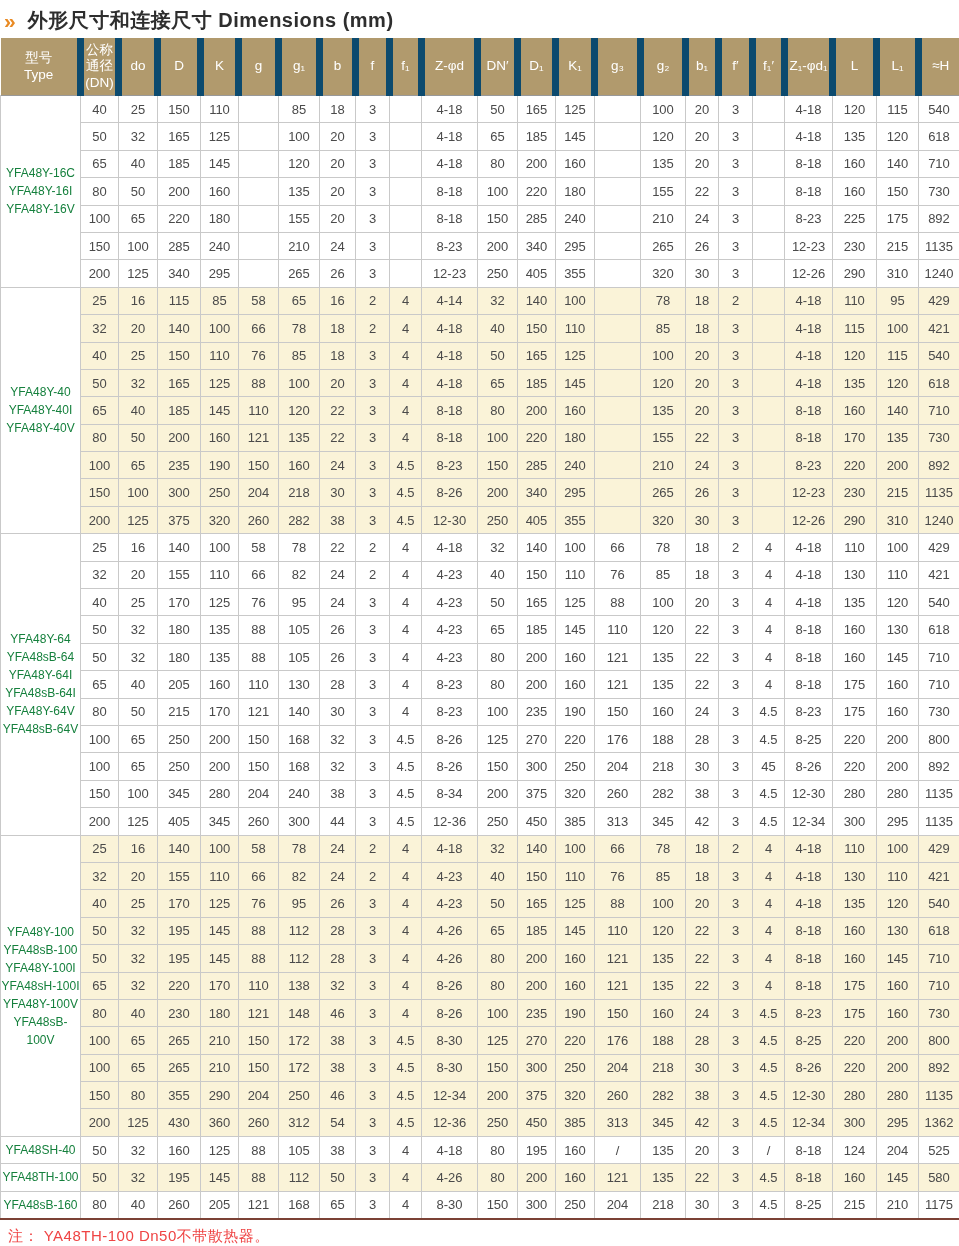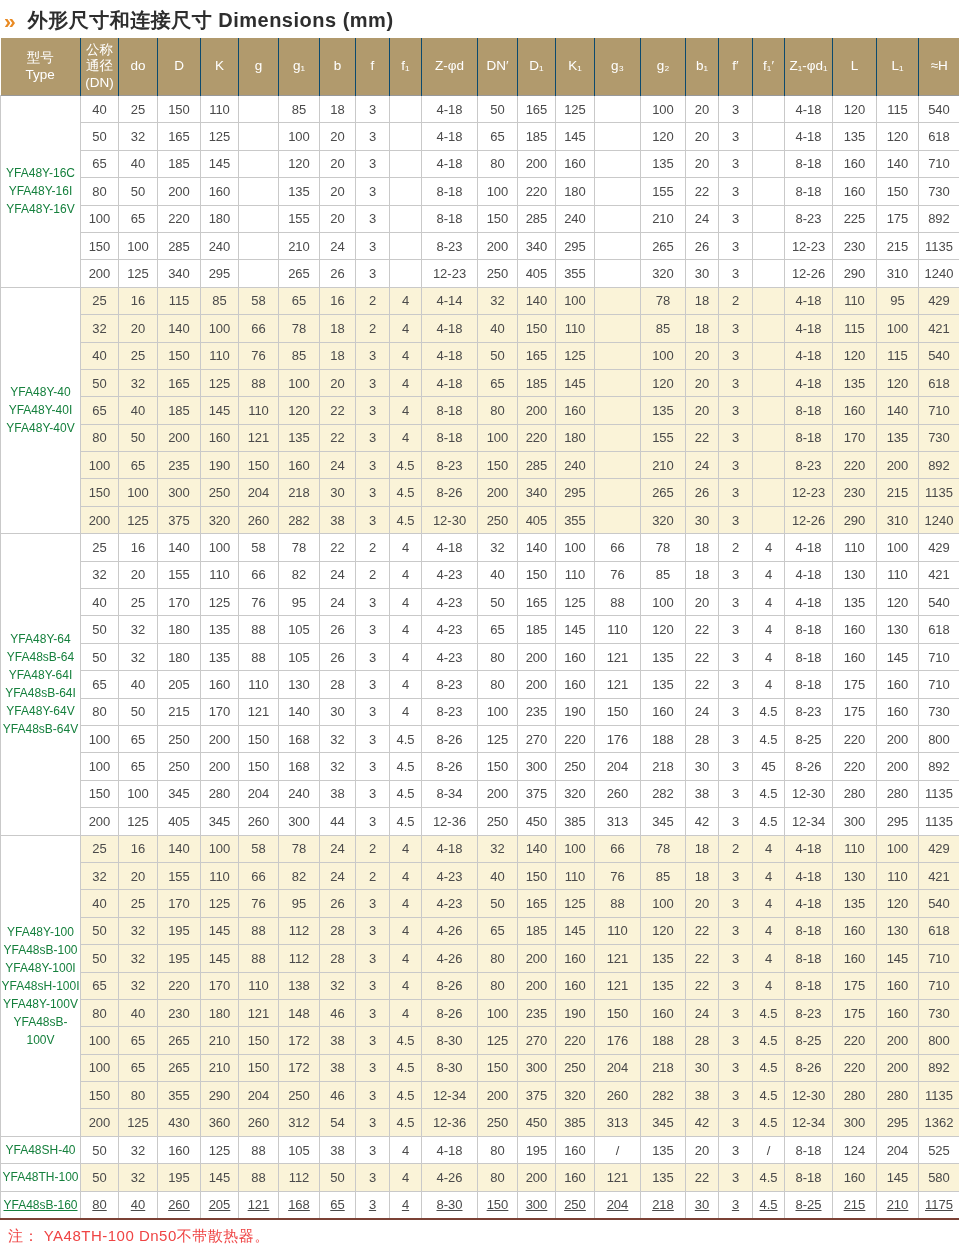--- a/index.html
+++ b/index.html
@@ -21,39 +21,39 @@
   .page-title{
     font-size:20px;font-weight:bold;color:#2e2e2e;letter-spacing:0.5px;
   }
   table.dims{
     border-collapse:collapse;table-layout:fixed;width:959px;
   }
   thead th{
     background:#b19a6d;color:#ffffff;font-weight:normal;
     font-size:13.5px;line-height:1.2;
     height:57px;text-align:center;vertical-align:middle;
-    border-left:1px solid #0c4a6e;padding:0;
+    border-left:7px solid #0c4a6e;padding:0;
     white-space:pre-line;overflow:hidden;
   }
   thead th:first-child{border-left:none;margin-left:12px;}
   tbody td{
     border:1px solid #c9c9c9;
     text-align:center;vertical-align:middle;
     font-size:13px;color:#4a4a4a;
     height:26.4px;padding:0;overflow:hidden;
     background:#ffffff;
   }
   tr.shaded td{background:#faf3d8;}
   tbody td.label{
     background:#ffffff !important;
     font-size:12px;line-height:1.5;
     white-space:pre-line;color:#15803d;
   }
   tr.group-start td{border-top:1px solid #999999;}
-  tbody tr.last-row td{border-bottom:2px solid #7b4135;text-decoration:underline;}
+  tbody tr.last-row td{border-bottom:2px solid #7b4135;}
   .note{
     font-size:15px;color:#ef4444;
     padding:7px 0 0 8px;letter-spacing:0.5px;
   }
 </style>
 </head>
 <body>
 
 <div class="title-row">
   <span class="bullet">»</span>

